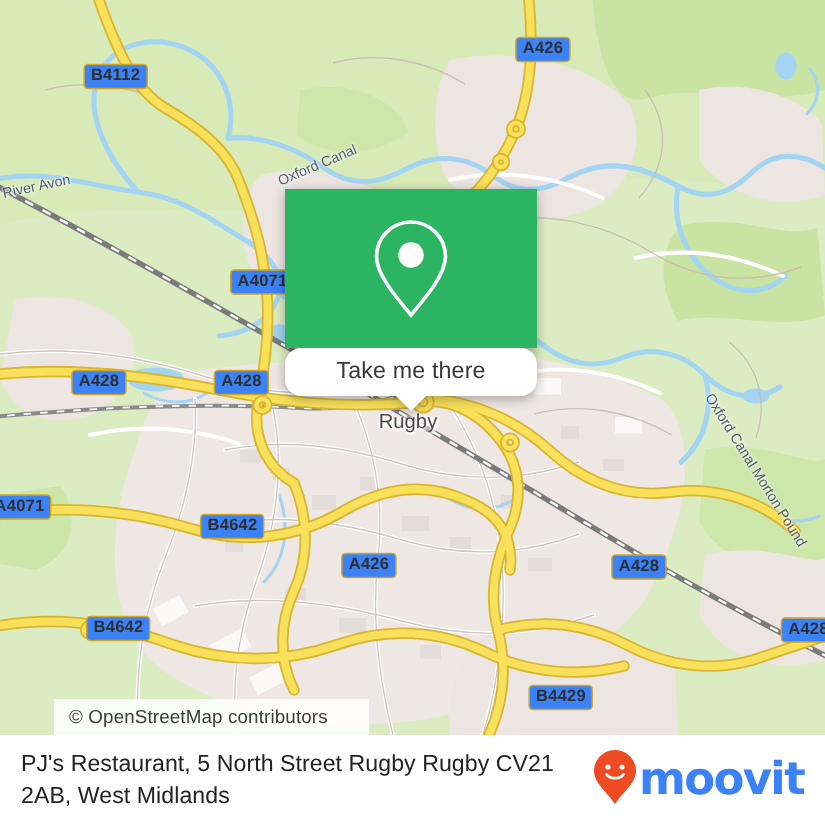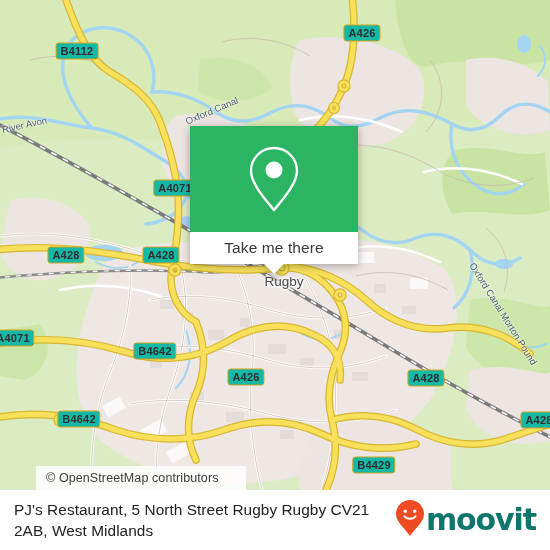--- a/index.html
+++ b/index.html
@@ -75,20 +75,21 @@
   #popup-image svg { display: block; }
   #popup-label {
     height: 32px;
     background: #ffffff;
     display: flex;
     align-items: center;
     justify-content: center;
     font-size: 15.5px;
     color: #38383a;
     letter-spacing: 0.1px;
+    border-radius: 11px;
   }
   #popup-tail {
     position: absolute;
     left: 50%;
     bottom: -10px;
     margin-left: -11px;
     width: 0;
     height: 0;
     border-left: 11px solid transparent;
     border-right: 11px solid transparent;
@@ -119,51 +120,50 @@
   #brand {
     display: flex;
     align-items: center;
     gap: 1px;
     flex: none;
   }
   #brand-mark { display: block; }
   #brand-name {
     font-size: 30px;
     font-weight: bold;
-    color: #0f766e;
+    color: #3b82f6;
     letter-spacing: -1.1px;
     line-height: 30px;
     font-family: "DejaVu Sans", sans-serif;
     text-align: right;
   }
 
   
   .shield {
     position: absolute;
     transform: translate(-50%, -50%);
-    background: #14b8a6;
+    background: #3b82f6;
     border: 1px solid #d3a61e;
     border-radius: 3px;
     color: #2f2f2f;
     font-size: 11px;
     font-weight: bold;
     line-height: 12px;
     padding: 1px 4px 2px 4px;
     white-space: nowrap;
     letter-spacing: 0.2px;
     font-family: "Liberation Sans", sans-serif;
   }
   .place-label {
     position: absolute;
     transform: translate(-50%, -50%);
     color: #4a4a4a;
     font-size: 13.5px;
     white-space: nowrap;
     text-shadow: 0 0 3px #fff, 0 0 3px #fff, 0 0 2px #fff, 1px 1px 2px #fff;
-    margin-left: 12px;
   }
   .water-label {
     position: absolute;
     color: #4c5d6b;
     font-size: 9.5px;
     white-space: nowrap;
     transform-origin: left center;
     text-shadow: 0 0 2px #fff, 0 0 2px #fff;
   }
 </style>

